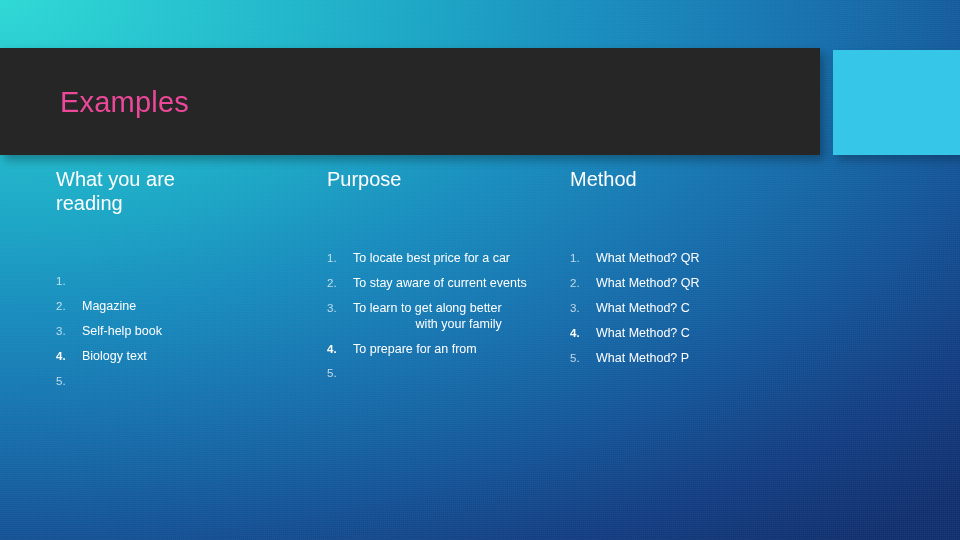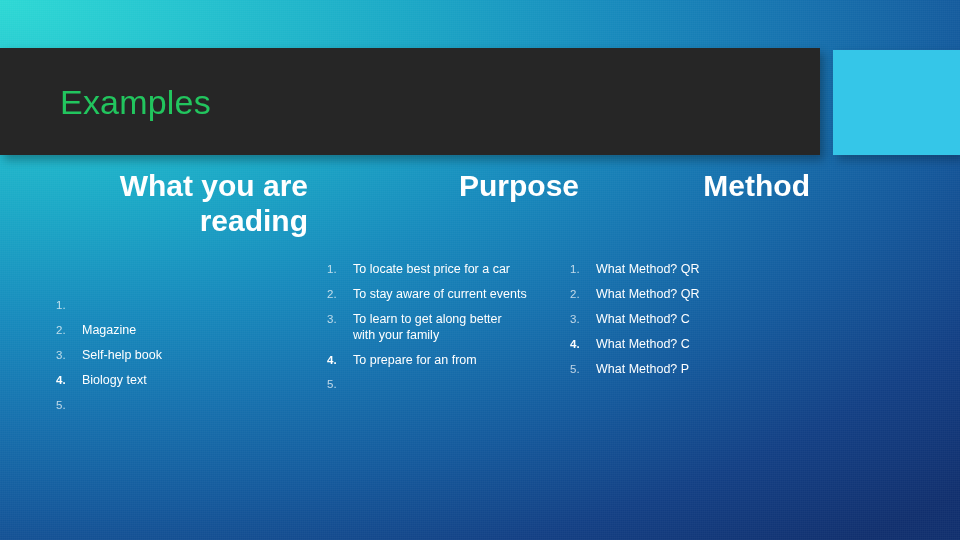--- a/index.html
+++ b/index.html
@@ -44,22 +44,22 @@
     width: 820px;
     height: 107px;
     background: #262626;
     box-shadow: 4px 5px 9px rgba(0,0,0,.30);
   }
   #title-text {
     position: absolute;
     left: 60px;
     top: 50%;
     transform: translateY(-50%);
-    color: #22c55e;
-    font-size: 34px;
+    color: #ec4899;
+    font-size: 29px;
     font-weight: 400;
     letter-spacing: .2px;
     white-space: nowrap;
   }
   #accent-block {
     position: absolute;
     left: 833px;
     top: 50px;
     width: 127px;
     height: 105px;
@@ -74,23 +74,23 @@
     top: 168px;
     width: 960px;
     height: 300px;
   }
   .col {
     position: absolute;
     top: 0;
   }
   .col-head {
     color: #ffffff;
-    font-size: 30px;
-    font-weight: 700;
-    text-align: right;
+    font-size: 20px;
+    font-weight: 400;
+    text-align: left;
     line-height: 1.18;
     white-space: pre-line;
   }
   .col-list {
     position: relative;
     margin: 0;
     padding: 0;
     list-style: none;
   }
   .col-list li {
@@ -106,21 +106,21 @@
     width: 26px;
     flex: none;
     color: rgba(255,255,255,.72);
     font-size: 11.5px;
     line-height: 16px;
   }
   .num.bold {
     color: #ffffff;
     font-weight: 700;
   }
-  .txt { white-space: pre-line; }
+  .txt { white-space: pre-line; text-align: right; }
   .txt i { font-style: italic; }
 
   
   #col-reading      { left: 56px;  width: 252px; }
   #col-reading .col-head { width: 252px; }
   #col-reading .col-list { left: 0; top: 58px; width: 252px; }
 
   
   #col-purpose      { left: 327px; width: 252px; }
   #col-purpose .col-head { width: 252px; }

